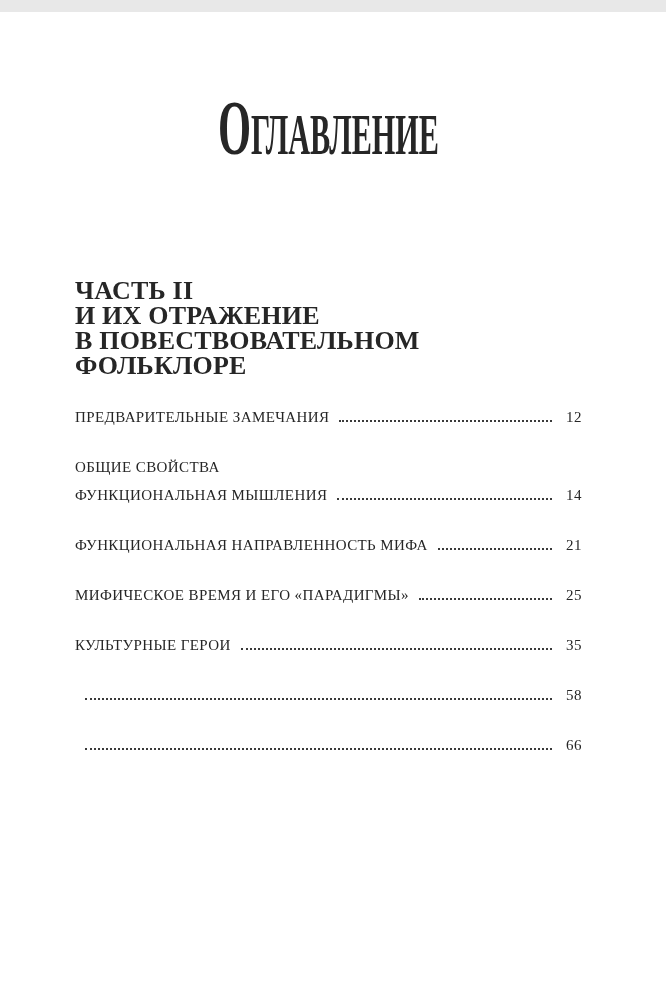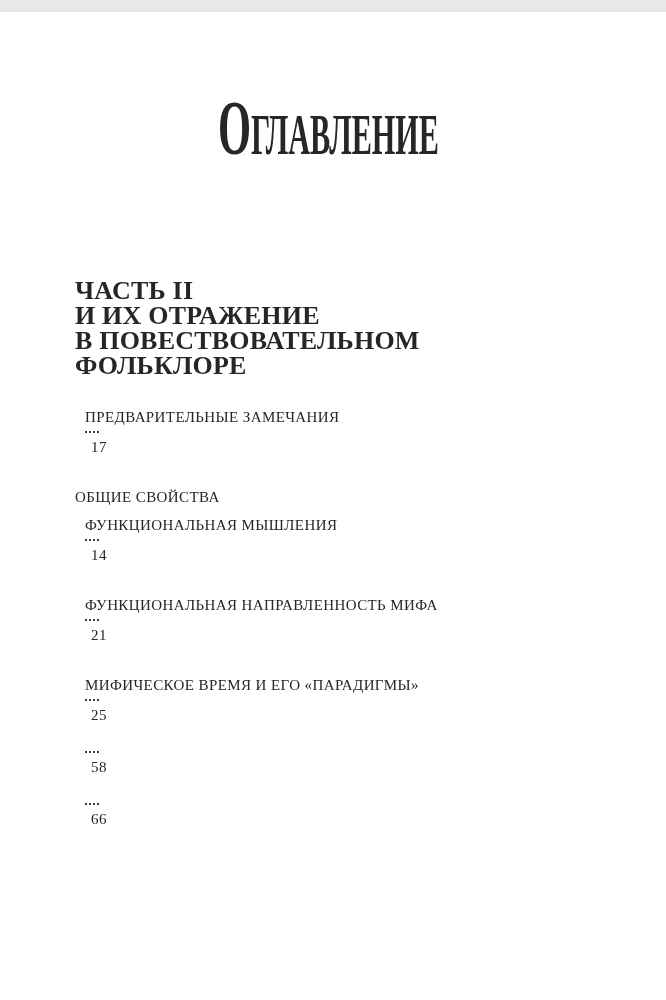--- a/index.html
+++ b/index.html
@@ -50,21 +50,20 @@
     margin-top: 25px;
   }
   .toc-entry {
     margin-bottom: 22px;
     font-size: 15px;
     line-height: 28px;
     letter-spacing: 0.4px;
   }
   .toc-line {
     white-space: nowrap;
-    flex-direction: column;
   }
   .toc-line.with-leader {
     display: flex;
     align-items: baseline;
   }
   .toc-text { flex: 0 0 auto; }
   .dot-leader {
     flex: 1 1 auto;
     min-width: 14px;
     margin: 0 8px 0 10px;
@@ -89,21 +88,21 @@
       <div>И ИХ ОТРАЖЕНИЕ</div>
       <div>В ПОВЕСТВОВАТЕЛЬНОМ</div>
       <div>ФОЛЬКЛОРЕ</div>
     </div>
 
   <nav class="toc">
       <div class="toc-entry">
         <div class="toc-line with-leader">
           <span class="toc-text">ПРЕДВАРИТЕЛЬНЫЕ ЗАМЕЧАНИЯ</span>
           <span class="dot-leader"></span>
-          <span class="page-num">17</span>
+          <span class="page-num">12</span>
         </div>
       </div>
       <div class="toc-entry">
         <div class="toc-line">ОБЩИЕ СВОЙСТВА</div>
         <div class="toc-line with-leader">
           <span class="toc-text">ФУНКЦИОНАЛЬНАЯ МЫШЛЕНИЯ</span>
           <span class="dot-leader"></span>
           <span class="page-num">14</span>
         </div>
       </div>
@@ -115,20 +114,25 @@
         </div>
       </div>
       <div class="toc-entry">
         <div class="toc-line with-leader">
           <span class="toc-text">МИФИЧЕСКОЕ ВРЕМЯ И ЕГО «ПАРАДИГМЫ»</span>
           <span class="dot-leader"></span>
           <span class="page-num">25</span>
         </div>
       </div>
       <div class="toc-entry">
+        <div class="toc-line with-leader">
+          <span class="toc-text">КУЛЬТУРНЫЕ ГЕРОИ</span>
+          <span class="dot-leader"></span>
+          <span class="page-num">35</span>
+        </div>
       </div>
       <div class="toc-entry">
         <div class="toc-line with-leader">
           <span class="dot-leader"></span>
           <span class="page-num">58</span>
         </div>
       </div>
       <div class="toc-entry">
         <div class="toc-line with-leader">
           <span class="dot-leader"></span>

